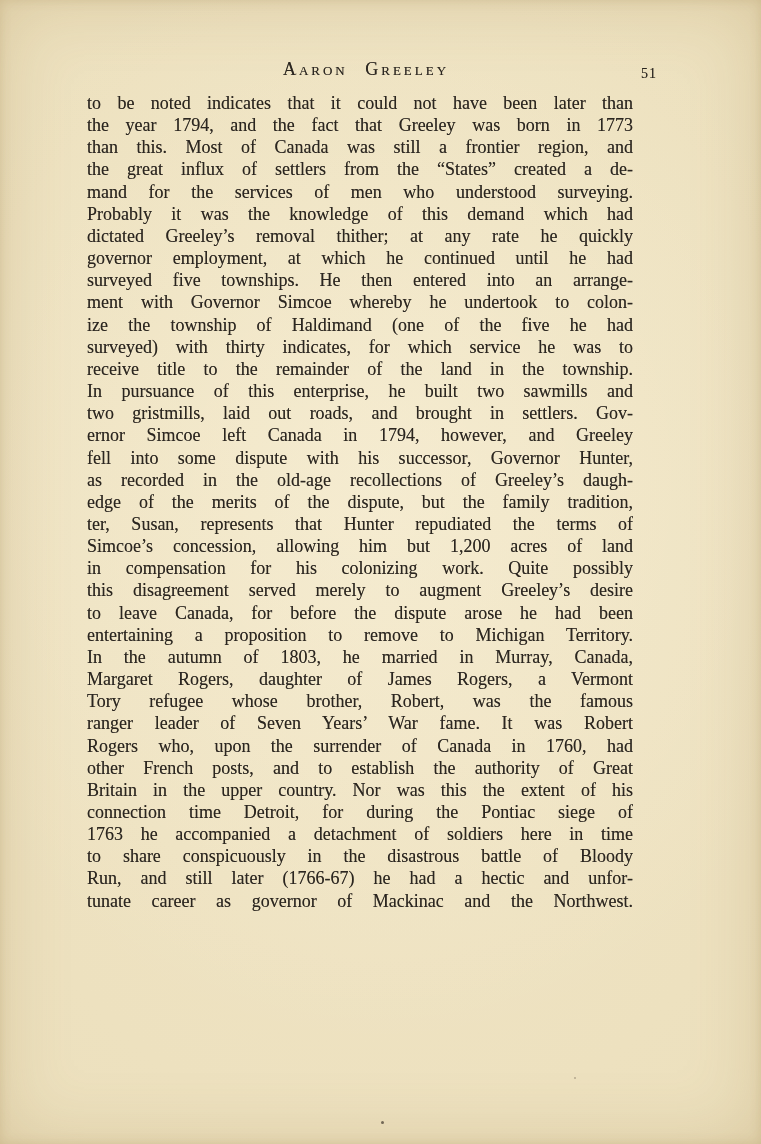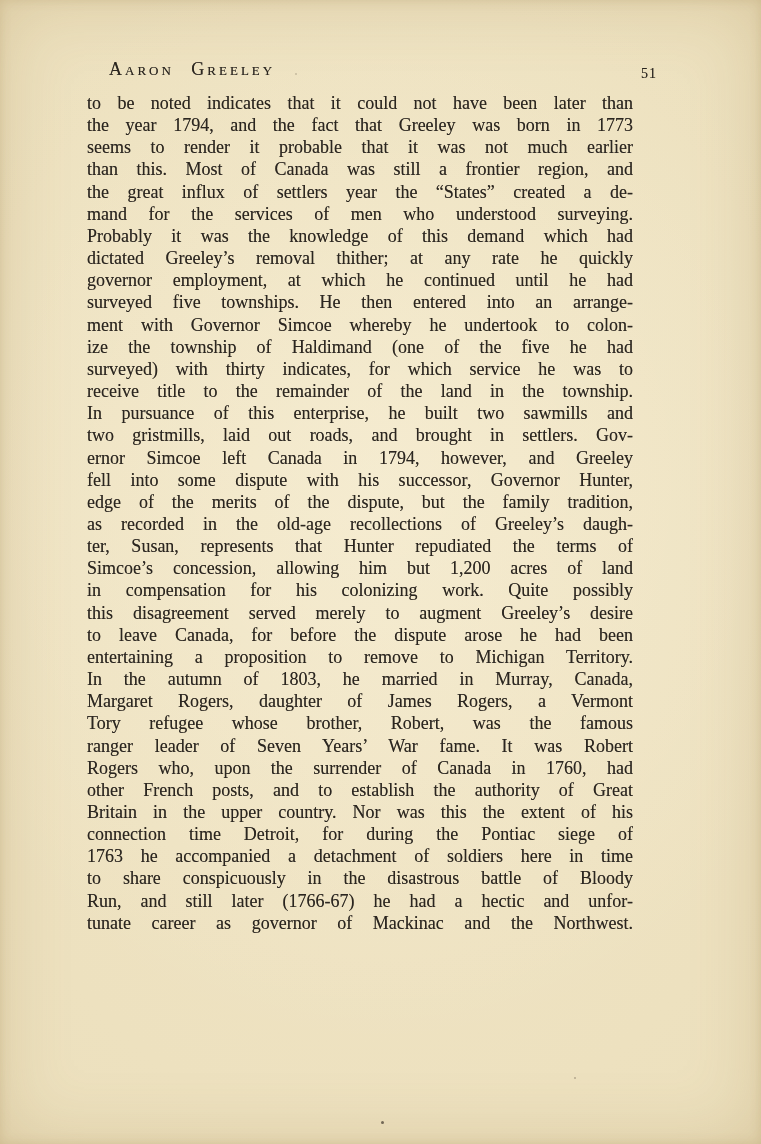--- a/index.html
+++ b/index.html
@@ -24,24 +24,24 @@
   }
   .header {
     position: absolute;
     top: 59px;
     left: 87px;
     width: 546px;
     height: 22px;
   }
   .running-title {
     position: absolute;
-    left: 22px;
+    left: 12px;
     right: 0;
     top: 0;
-    text-align: left;
+    text-align: center;
     font-variant: small-caps;
     font-size: 18px;
     letter-spacing: 3px;
     word-spacing: 10px;
     color: var(--ink, #2b2620);
     text-shadow: 0 0 0.5px rgba(43,38,32,0.55);
   }
   .page-number {
     position: absolute;
     top: 7px;
@@ -80,38 +80,37 @@
 <div class="page">
 
   <div class="header">
     <div class="running-title">Aaron Greeley</div>
     <div class="page-number">51</div>
   </div>
 
   <div class="body-text">
       <div class="line">to be noted indicates that it could not have been later than</div>
       <div class="line">the year 1794, and the fact that Greeley was born in 1773</div>
-      <div class="line">seems to render it probable that it was not much earlier</div>
       <div class="line">than this. Most of Canada was still a frontier region, and</div>
-      <div class="line">the great influx of settlers year the “States” created a de-</div>
+      <div class="line">the great influx of settlers from the “States” created a de-</div>
       <div class="line">mand for the services of men who understood surveying.</div>
       <div class="line">Probably it was the knowledge of this demand which had</div>
       <div class="line">dictated Greeley’s removal thither; at any rate he quickly</div>
       <div class="line">governor employment, at which he continued until he had</div>
       <div class="line">surveyed five townships. He then entered into an arrange-</div>
       <div class="line">ment with Governor Simcoe whereby he undertook to colon-</div>
       <div class="line">ize the township of Haldimand (one of the five he had</div>
       <div class="line">surveyed) with thirty indicates, for which service he was to</div>
       <div class="line">receive title to the remainder of the land in the township.</div>
       <div class="line">In pursuance of this enterprise, he built two sawmills and</div>
       <div class="line">two gristmills, laid out roads, and brought in settlers. Gov-</div>
       <div class="line">ernor Simcoe left Canada in 1794, however, and Greeley</div>
       <div class="line">fell into some dispute with his successor, Governor Hunter,</div>
+      <div class="line">as recorded in the old-age recollections of Greeley’s daugh-</div>
       <div class="line">edge of the merits of the dispute, but the family tradition,</div>
-      <div class="line">as recorded in the old-age recollections of Greeley’s daugh-</div>
       <div class="line">ter, Susan, represents that Hunter repudiated the terms of</div>
       <div class="line">Simcoe’s concession, allowing him but 1,200 acres of land</div>
       <div class="line">in compensation for his colonizing work. Quite possibly</div>
       <div class="line">this disagreement served merely to augment Greeley’s desire</div>
       <div class="line">to leave Canada, for before the dispute arose he had been</div>
       <div class="line">entertaining a proposition to remove to Michigan Territory.</div>
       <div class="line">In the autumn of 1803, he married in Murray, Canada,</div>
       <div class="line">Margaret Rogers, daughter of James Rogers, a Vermont</div>
       <div class="line">Tory refugee whose brother, Robert, was the famous</div>
       <div class="line">ranger leader of Seven Years’ War fame. It was Robert</div>

